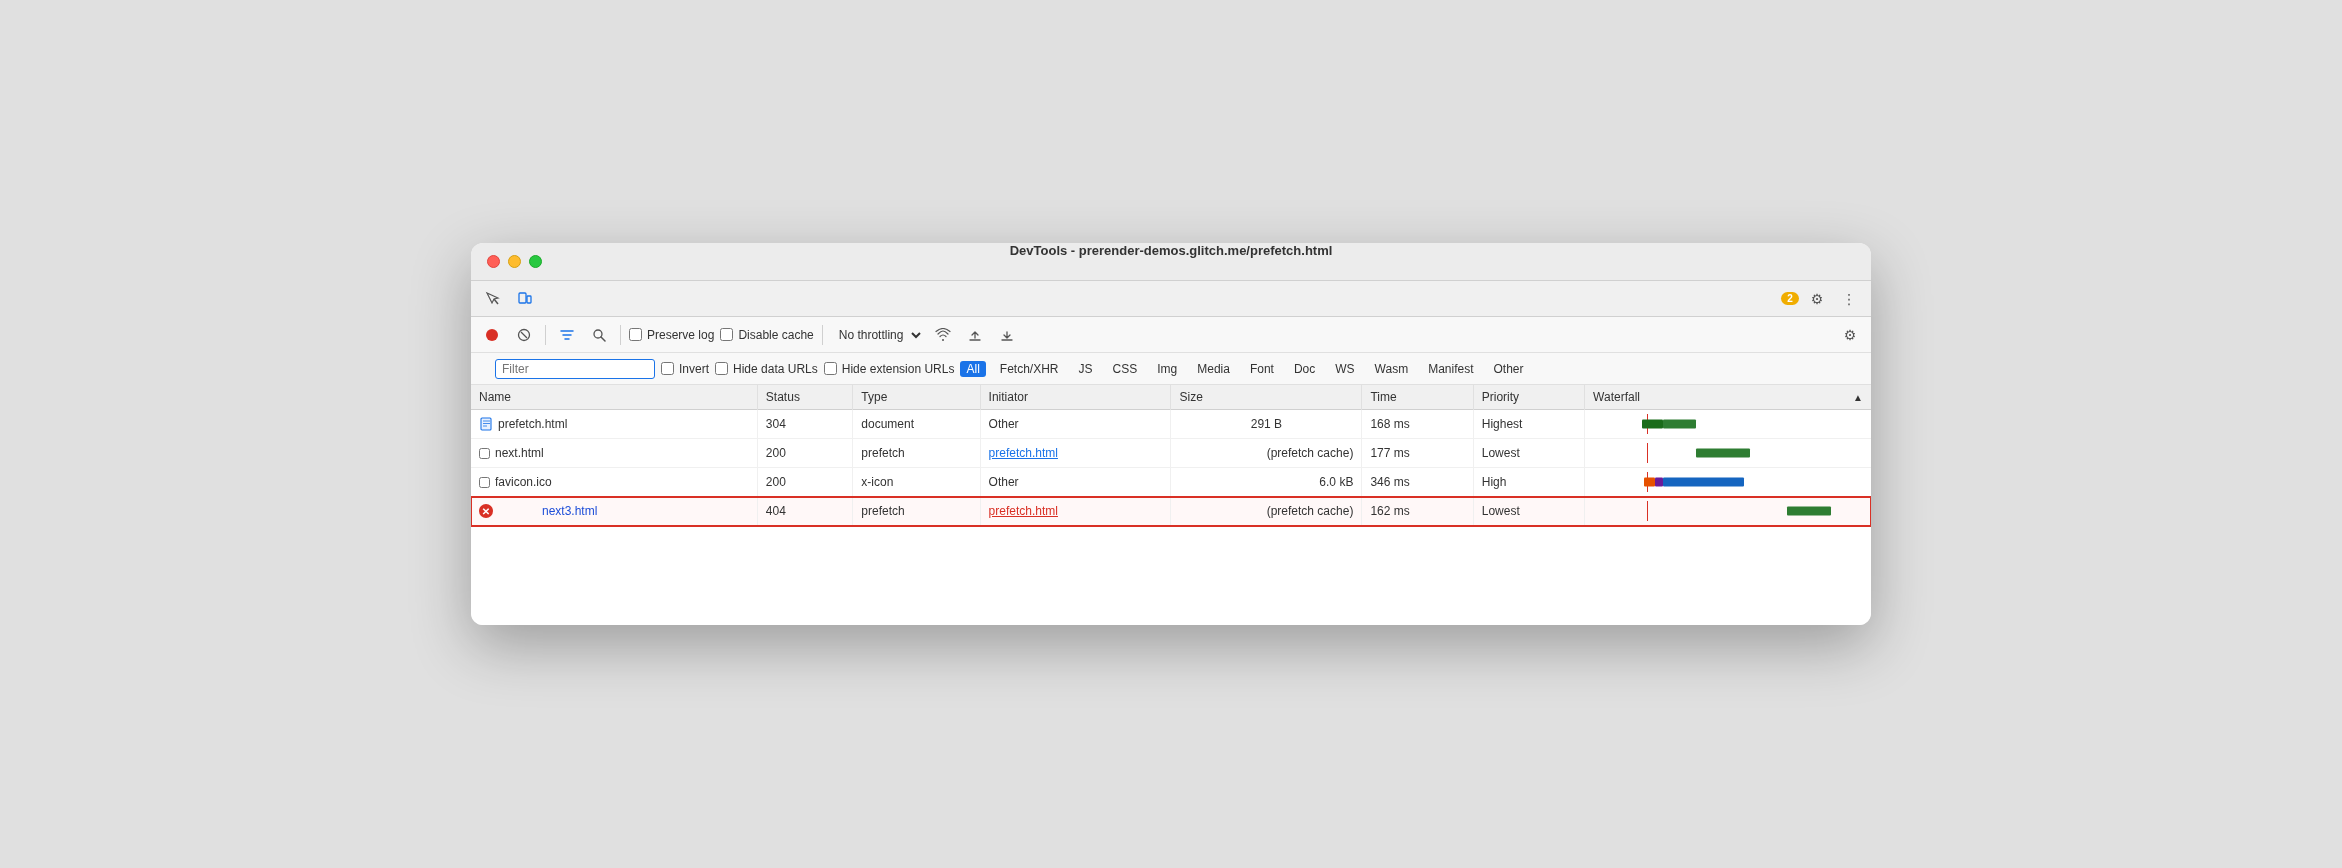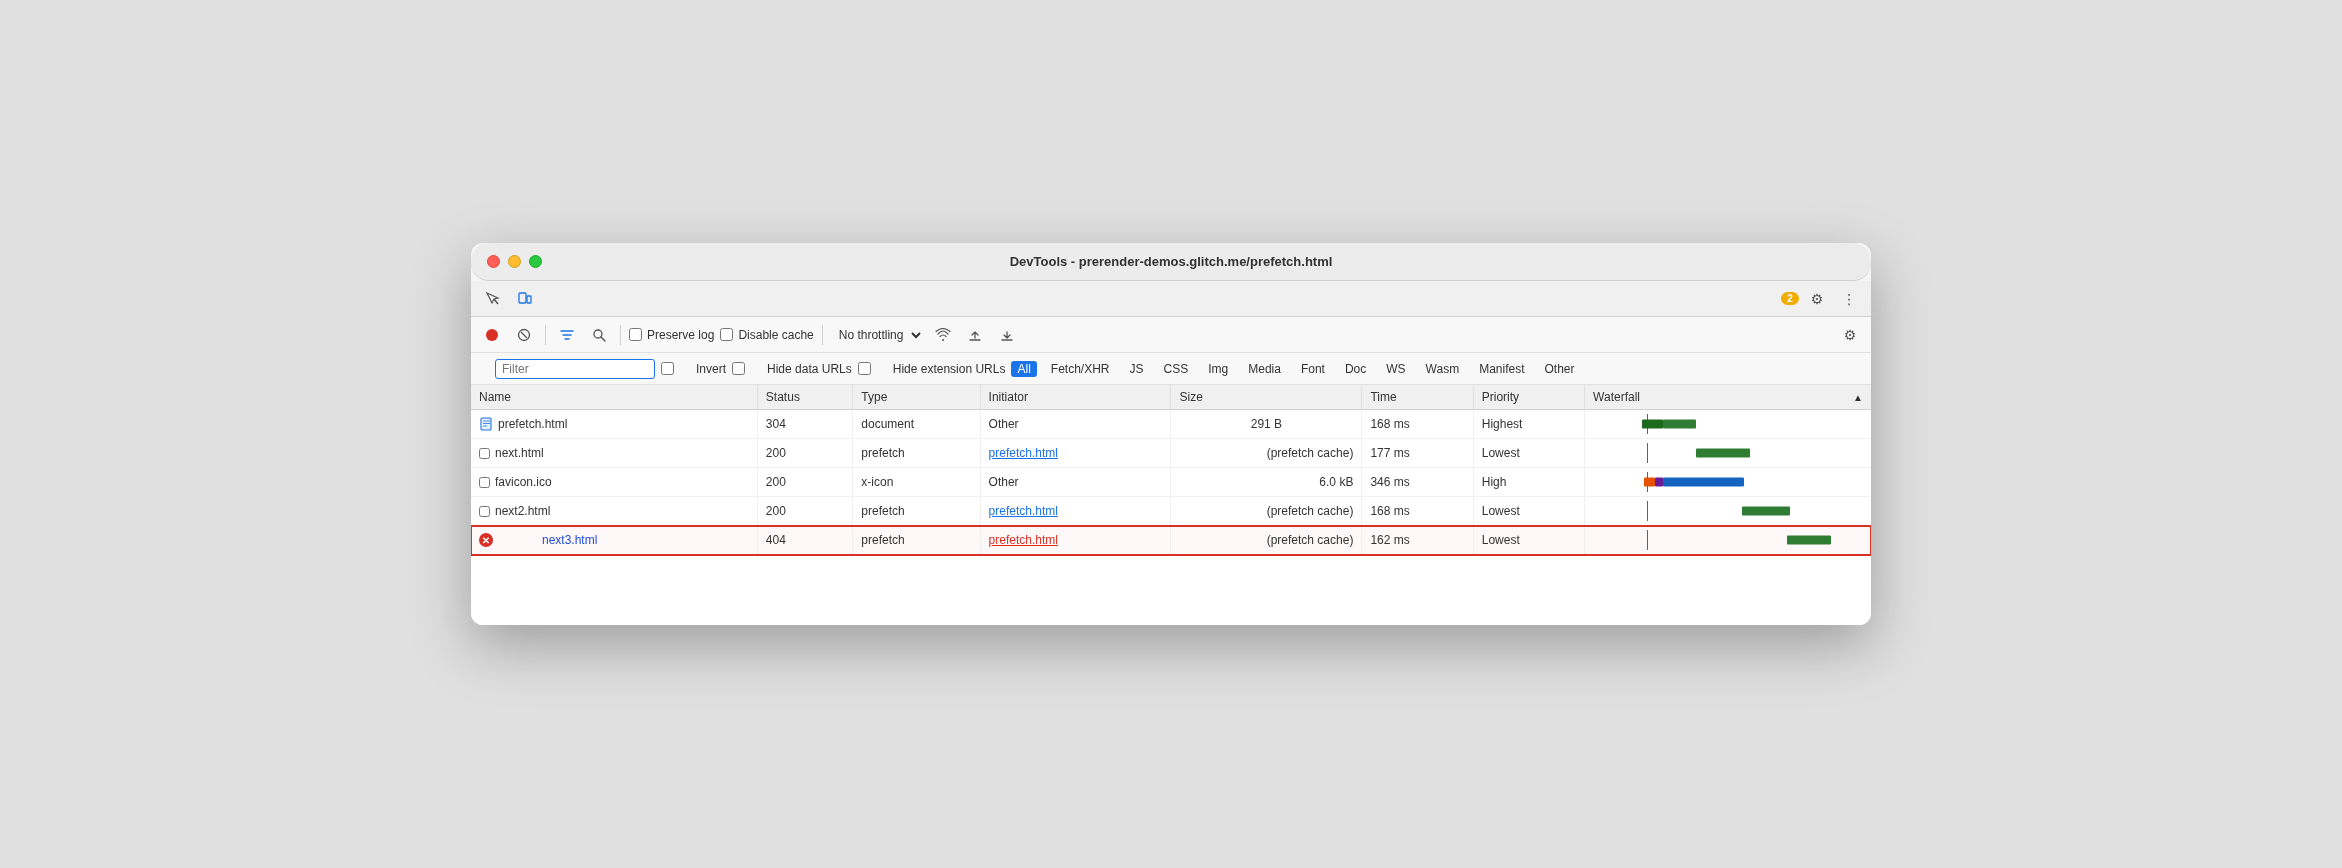--- a/index.html
+++ b/index.html
@@ -15,25 +15,23 @@
       width: 1400px;
       background: #f5f5f5;
       border-radius: 12px;
       box-shadow: 0 20px 60px rgba(0,0,0,0.3);
       overflow: hidden;
     }
     .titlebar {
       background: #ececec;
       height: 38px;
       display: flex;
-      align-items: center;
       padding: 0 16px;
       border-bottom: 1px solid #d0d0d0;
       position: relative;
-      border-radius: 18px;
     }
     .titlebar-buttons {
       display: flex;
       gap: 8px;
       align-items: center;
     }
     .tb-btn {
       width: 13px;
       height: 13px;
       border-radius: 50%;
@@ -195,21 +193,21 @@
     .filter-input {
       border: none;
       outline: none;
       font-size: 12px;
       width: 130px;
       color: #333;
     }
     .filter-tag {
       display: flex;
       align-items: flex-start;
-      gap: 22px;
+      gap: 5px;
       font-size: 12px;
       color: #333;
       cursor: pointer;
     }
     .filter-tags {
       display: flex;
       align-items: center;
       gap: 8px;
       flex: 1;
     }
@@ -567,40 +565,20 @@
               <td>High</td>
               <td>
                 <div class="waterfall-cell" style="position: relative; height: 20px; min-width: 160px;">
                   <div style="position: absolute; left: 20%; top: 0px; bottom: 0px; width: 1px; background: rgb(217, 48, 37);"></div>
                   <div style="position: absolute; left: 19%; width: 4%; height: 9px; top: 50%; transform: translateY(-50%); border-radius: 1px; background: rgb(230, 81, 0);"></div>
                   <div style="position: absolute; left: 23%; width: 3%; height: 9px; top: 50%; transform: translateY(-50%); border-radius: 1px; background: rgb(106, 27, 154);"></div>
                   <div style="position: absolute; left: 26%; width: 30%; height: 9px; top: 50%; transform: translateY(-50%); border-radius: 1px; background: rgb(21, 101, 192);"></div>
                 </div>
               </td>
             </tr>
-            <tr>
-              <td>
-                <div class="name-cell">
-                  <input type="checkbox" class="row-checkbox" style="">
-                  <span style="font-size: 12px;">next2.html</span>
-                </div>
-              </td>
-              <td>200</td>
-              <td>prefetch</td>
-              <td><span class="initiator-link">prefetch.html</span></td>
-              <td style="text-align: right;">(prefetch cache)</td>
-              <td>168 ms</td>
-              <td>Lowest</td>
-              <td>
-                <div class="waterfall-cell" style="position: relative; height: 20px; min-width: 160px;">
-                  <div style="position: absolute; left: 20%; top: 0px; bottom: 0px; width: 1px; background: rgb(217, 48, 37);"></div>
-                  <div style="position: absolute; left: 55%; width: 18%; height: 9px; top: 50%; transform: translateY(-50%); border-radius: 1px; background: rgb(46, 125, 50);"></div>
-                </div>
-              </td>
-            </tr>
             <tr style="outline: rgb(217, 48, 37) solid 2px; outline-offset: -1px; background: rgb(255, 248, 248);">
               <td>
                 <div class="name-cell">
                   <span class="error-icon">✕</span>
                   <span style="font-size: 12px; color: #1d4ed8; padding-left: 44px;">next3.html</span>
                 </div>
               </td>
               <td class="status-404">404</td>
               <td class="prefetch-error">prefetch</td>
               <td><span class="initiator-link" style="color: rgb(217, 48, 37);">prefetch.html</span></td>

